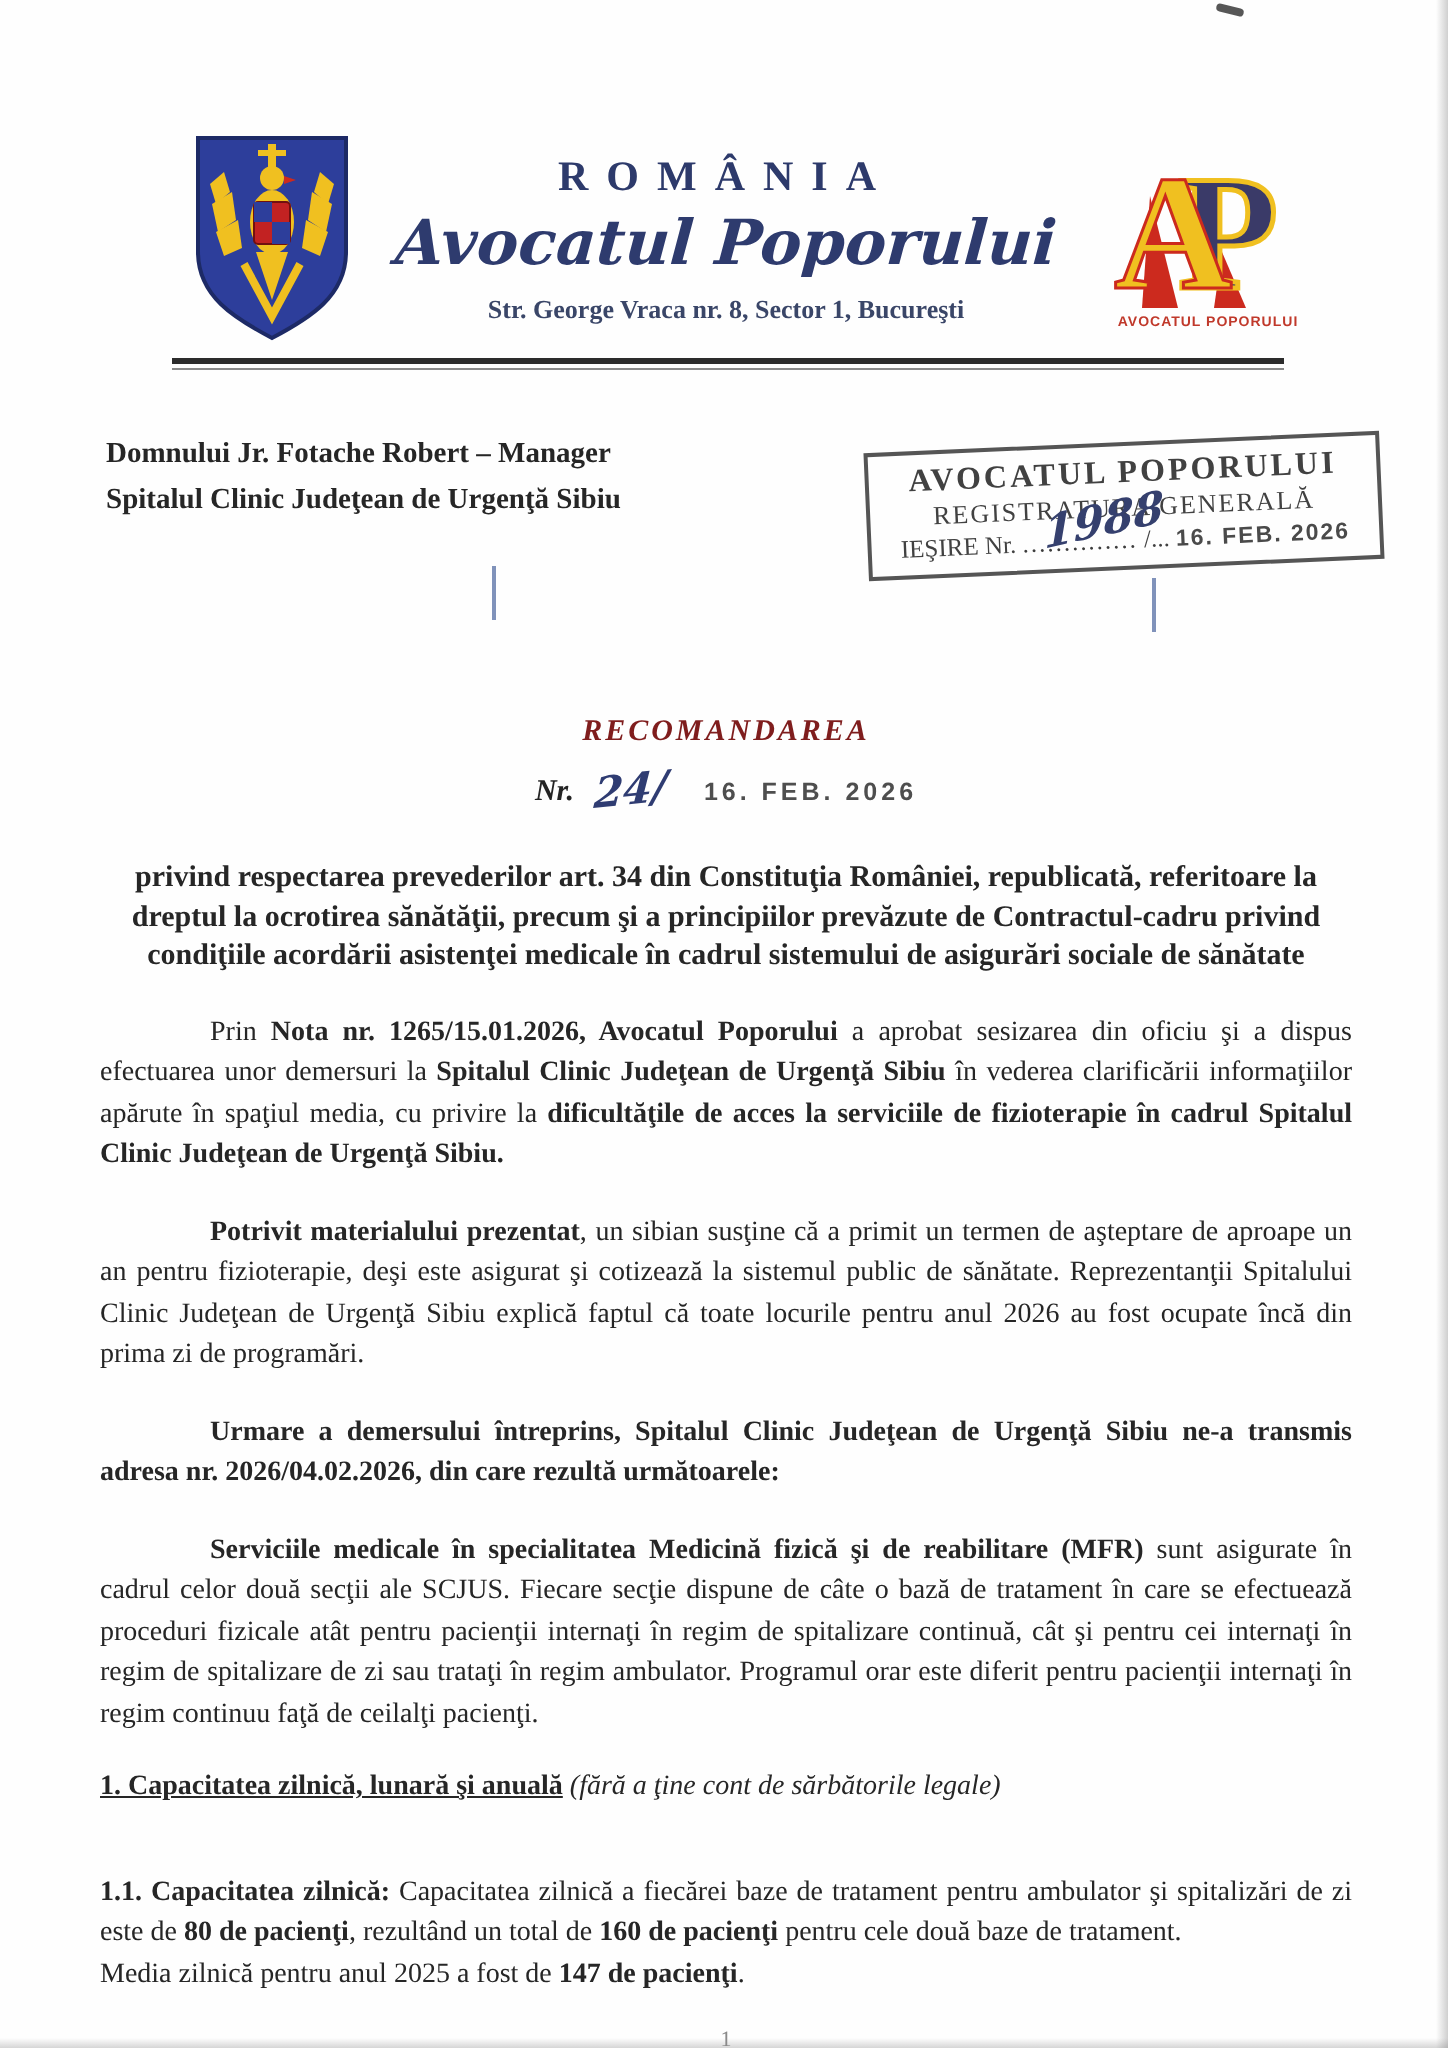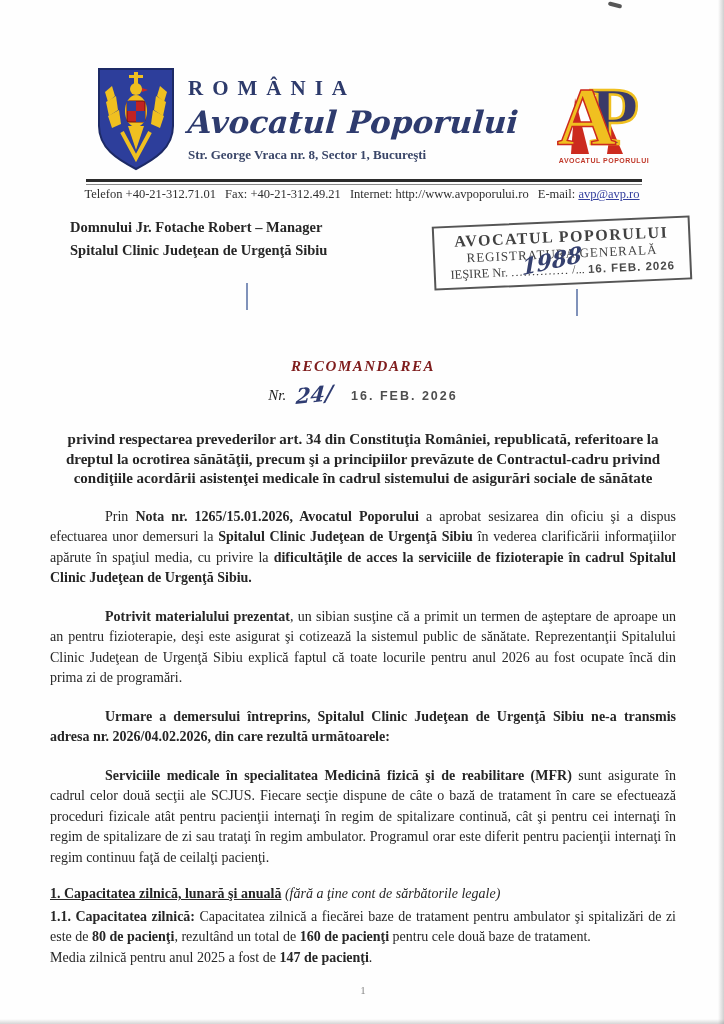--- a/index.html
+++ b/index.html
@@ -15,38 +15,38 @@
   
   .edge-right{position:absolute;right:0;top:0;width:6px;height:100%;
     background:linear-gradient(to right,rgba(0,0,0,0),rgba(120,120,120,.35));}
   .edge-bottom{position:absolute;left:0;bottom:0;width:100%;height:5px;
     background:linear-gradient(to bottom,rgba(0,0,0,0),rgba(120,120,120,.30));}
   .corner-mark{position:absolute;left:608px;top:3px;width:14px;height:4px;
     background:#2d2d2d;border-radius:2px;transform:rotate(14deg);opacity:.8;}
 
   
   .coat{position:absolute;left:92px;top:66px;width:88px;height:106px;}
-  .head-center{position:absolute;left:188px;top:76px;width:350px;color:#2d3a6b;}
+  .head-center{position:absolute;left:188px;top:76px;width:350px;text-align:center;color:#2d3a6b;}
   .country{font-size:21px;font-weight:bold;letter-spacing:9px;color:#2d3a6b;}
   .script-title{font-family:"DejaVu Serif","Liberation Serif",serif;
     font-style:italic;font-weight:bold;font-size:31px;margin-top:3px;color:#2e3b6e;
     transform:skewX(-4deg);}
   .address{font-size:13px;margin-top:7px;color:#3a4668;font-weight:bold;}
   .ap-logo{position:absolute;left:549px;top:64px;width:110px;height:110px;}
 
   .rule{position:absolute;left:86px;top:179px;width:556px;height:2px;
     border-top:3px solid #2c2c2c;border-bottom:1px solid #8a8a8a;}
   .contact{position:absolute;left:40px;top:187px;width:644px;text-align:center;
     font-size:12.5px;color:#2e2e2e;white-space:nowrap;}
   .contact .lbl{margin-left:6px;}
   .email-link{color:#333f9e;text-decoration:underline;}
   .internet-url{color:#2e2e2e;}
 
   
-  .addressee{position:absolute;left:70px;top:216px;font-weight:bold;font-size:14.5px;
+  .addressee{position:absolute;left:53px;top:216px;font-weight:bold;font-size:14.5px;
     line-height:23px;color:#262626;}
 
   
   .stamp{position:absolute;left:433px;top:221px;width:258px;height:64px;
     border:2.5px solid rgba(48,48,48,.82);transform:rotate(-2.5deg);
     color:rgba(44,44,44,.9);text-align:center;padding-top:5px;box-sizing:border-box;
     background:rgba(255,255,255,.0);}
   .stamp-l1{font-size:16px;font-weight:bold;letter-spacing:1.5px;line-height:18px;}
   .stamp-l2{font-size:13px;letter-spacing:1px;line-height:16px;}
   .stamp-l3{font-size:12.5px;line-height:17px;white-space:nowrap;}
@@ -59,33 +59,33 @@
 
   .blue-mark{position:absolute;width:2px;height:27px;background:#6a7fae;opacity:.85;}
   .blue-mark.m1{left:246px;top:283px;}
   .blue-mark.m2{left:576px;top:289px;}
 
   
   .doc{position:absolute;left:50px;top:358px;width:626px;}
   .rec-title{text-align:center;font-size:15px;font-weight:bold;font-style:italic;
     letter-spacing:1.5px;color:#7f1d1d;}
   .nr-line{text-align:center;margin-top:7px;height:28px;}
-  .nr-label{font-size:15px;font-weight:normal;font-style:italic;color:#242424;text-align:center;}
+  .nr-label{font-size:15px;font-weight:bold;font-style:italic;color:#242424;text-align:center;}
   .nr-hand{font-family:"DejaVu Serif",serif;font-style:italic;font-weight:bold;
     font-size:21px;color:#2f3c72;margin:0 14px 0 6px;display:inline-block;
     transform:rotate(-6deg) skewX(-10deg);vertical-align:-2px;}
   .nr-date{font-family:"Liberation Sans","DejaVu Sans",sans-serif;font-size:12.5px;
     font-weight:bold;letter-spacing:2px;color:#4e4e4e;}
 
   .paras{margin-top:20px;}
   .para{margin:0 0 13px;font-size:14px;line-height:20.5px;text-align:justify;color:#262626;}
   .para.indent{text-indent:55px;margin-top:18px;}
   .para.subject{font-weight:bold;text-align:center;font-size:15px;line-height:19.5px;
     margin-bottom:17px;}
-  .para.heading{margin-top:16px;margin-bottom:2px;}
+  .para.heading{margin-top:16px;margin-bottom:32px;}
   .b{font-weight:bold;}
   .i{font-style:italic;}
   .u{text-decoration:underline;}
 
   .page-num{text-align:center;margin-top:16px;font-size:11px;color:#8a8a8a;}
 </style>
 </head>
 <body>
 
 <div class="page">
@@ -138,30 +138,20 @@
       <text x="40" y="80" font-family="serif" font-size="82" font-weight="bold" fill="#3a3a68" stroke="#f0c020" stroke-width="2.5">P</text>
 
       <text x="8" y="80" font-family="serif" font-size="82" font-weight="bold" fill="#f0c020" stroke="#cc2a1e" stroke-width="1.5">A</text>
 
       <text x="55" y="99" text-anchor="middle" font-family="sans-serif" font-size="7" font-weight="bold" fill="#c0392b" letter-spacing="0.5">AVOCATUL POPORULUI</text>
     </svg>
   </div>
 
   <div class="rule"></div>
 
-  <div class="contact">
-    <span>Telefon</span>
-    <span>+40-21-312.71.01</span>
-    <span class="lbl">Fax:</span>
-    <span>+40-21-312.49.21</span>
-    <span class="lbl">Internet:</span>
-    <span class="internet-url">http://www.avpoporului.ro</span>
-    <span class="lbl">E-mail:</span>
-    <span class="email-link">avp@avp.ro</span>
-  </div>
 
   <div class="addressee">
     <div>Domnului Jr. Fotache Robert – Manager</div>
     <div>Spitalul Clinic Judeţean de Urgenţă Sibiu</div>
   </div>
 
   <div class="stamp">
     <div class="stamp-l1">AVOCATUL POPORULUI</div>
     <div class="stamp-l2">REGISTRATURA GENERALĂ</div>
     <div class="stamp-l3">

